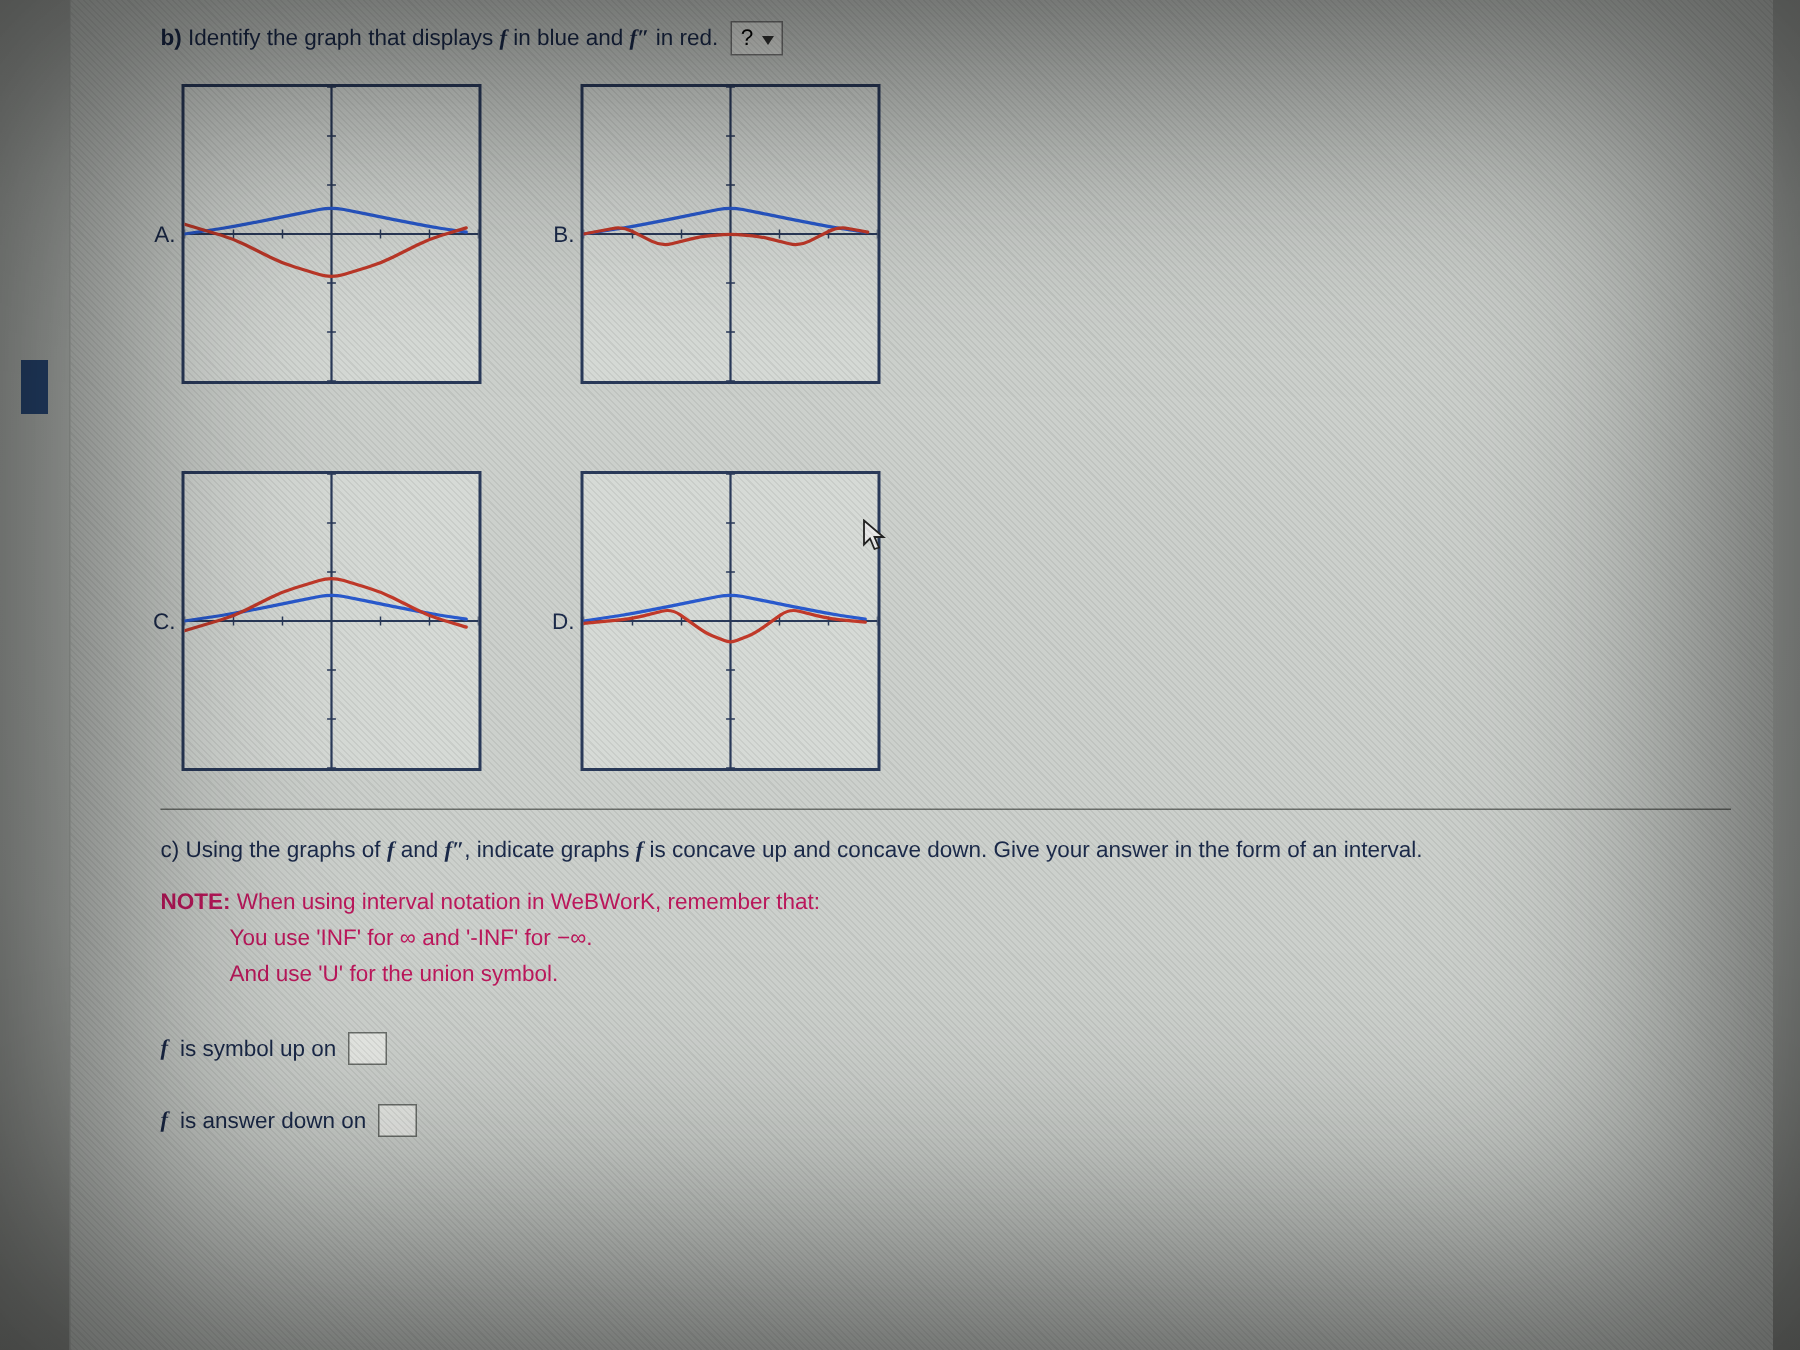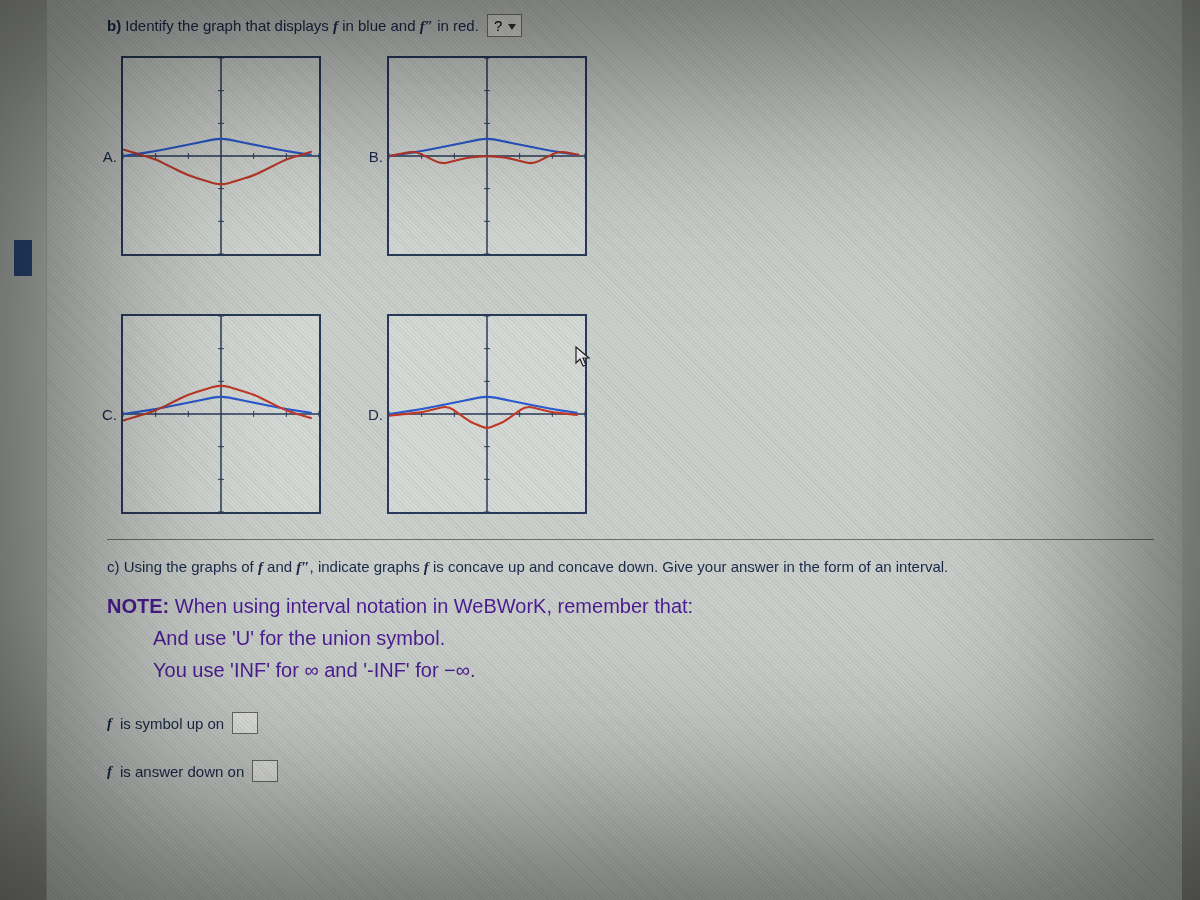--- a/index.html
+++ b/index.html
@@ -88,21 +88,21 @@
     position: absolute;
     top: 346px; left: 528px;
     width: 18px; height: 24px;
     pointer-events: none;
   }
   hr.div {
     border: none;
     border-top: 1px solid #6a6e6a;
     margin: 14px 0 18px 0;
   }
-  .note { font-size: 20px; color: #4c1d95; line-height: 1.6; }
+  .note { font-size: 15px; color: #be185d; line-height: 1.6; }
   .note .hd { font-weight: 700; }
   .note .indent { padding-left: 46px; display: block; }
   .ans-row {
     font-size: 15px;
     color: #1b2a4a;
     margin-top: 26px;
     display: flex;
     align-items: center;
     gap: 8px;
   }
@@ -256,22 +256,22 @@
       <span class="ital">f</span>
       <span>and</span>
       <span class="ital">f″</span><span>, indicate graphs</span>
       <span class="ital">f</span>
       <span>is concave up and concave down. Give your answer in the form of an interval.</span>
     </div>
 
     <div class="note" style="margin-top:14px">
       <span class="hd">NOTE:</span>
       <span>When using interval notation in WeBWorK, remember that:</span><br>
+      <span class="indent">You use 'INF' for ∞ and '-INF' for −∞.</span>
       <span class="indent">And use 'U' for the union symbol.</span>
-      <span class="indent">You use 'INF' for ∞ and '-INF' for −∞.</span>
     </div>
 
     <div class="ans-row">
       <span class="ital">f</span>
       <span>is symbol up on</span>
       <input class="blank" type="text" style="">
     </div>
 
     <div class="ans-row">
       <span class="ital">f</span>

